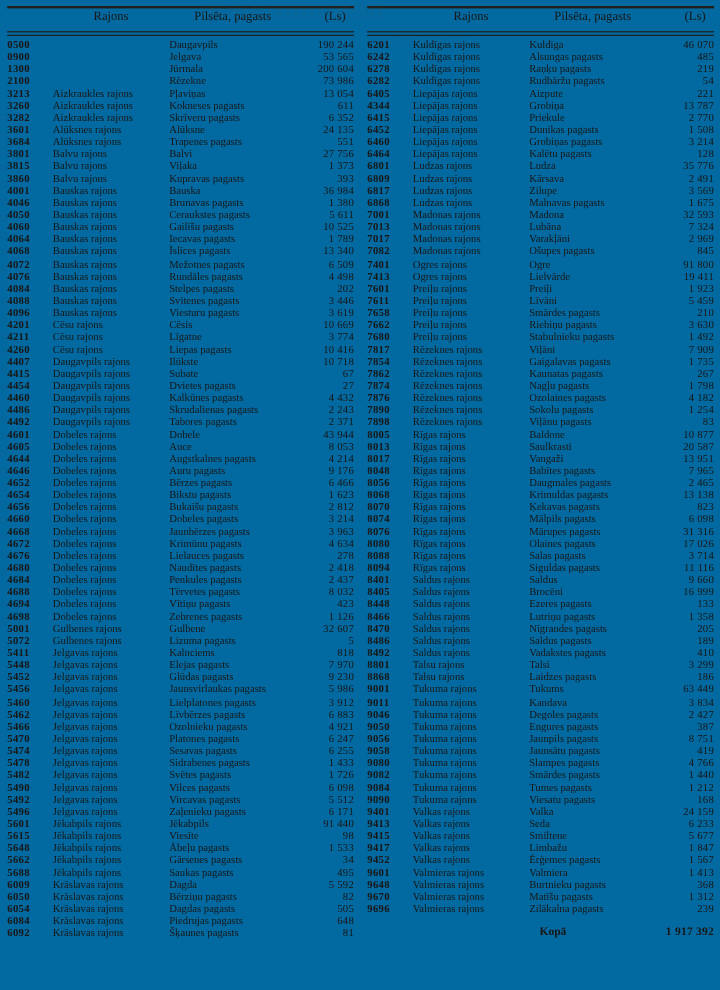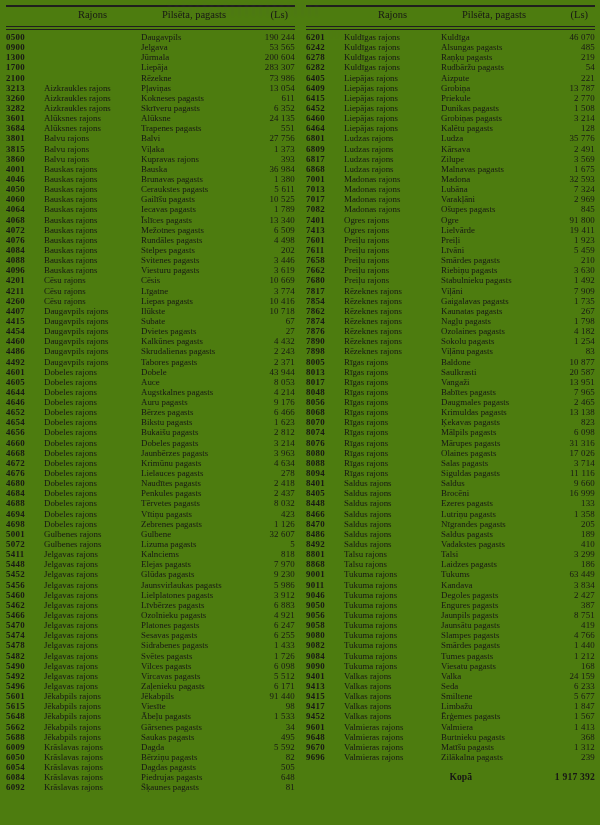--- a/index.html
+++ b/index.html
@@ -1,19 +1,19 @@
 <!DOCTYPE html>
 <html><head>
 <meta charset="utf-8">
 <style>
   html,body{margin:0;padding:0;}
   .page{
     position:relative;
     width:600px;height:825px;
-    background:#4d7c0f;
+    background:#0369a1;
     font-family:"Liberation Serif", serif;
     color:#181715;
     display:flex;
     box-sizing:border-box;
     padding-top:5px;
     overflow:hidden;
   }
   .half{
     width:300px;
     box-sizing:border-box;
@@ -99,26 +99,20 @@
     <span class="c-ls">53 565</span>
   </div>
 
   <div class="row">
     <span class="c-code">1300</span>
     <span class="c-raj"></span>
     <span class="c-pil">Jūrmala</span>
     <span class="c-ls">200 604</span>
   </div>
 
-  <div class="row">
-    <span class="c-code">1700</span>
-    <span class="c-raj"></span>
-    <span class="c-pil">Liepāja</span>
-    <span class="c-ls">283 307</span>
-  </div>
 
   <div class="row">
     <span class="c-code">2100</span>
     <span class="c-raj"></span>
     <span class="c-pil">Rēzekne</span>
     <span class="c-ls">73 986</span>
   </div>
 
   <div class="row">
     <span class="c-code">3213</span>
@@ -165,21 +159,21 @@
   <div class="row">
     <span class="c-code">3815</span>
     <span class="c-raj">Balvu rajons</span>
     <span class="c-pil">Viļaka</span>
     <span class="c-ls">1 373</span>
   </div>
 
   <div class="row">
     <span class="c-code">3860</span>
     <span class="c-raj">Balvu rajons</span>
-    <span class="c-pil">Kupravas rajons</span>
+    <span class="c-pil">Kupravas pagasts</span>
     <span class="c-ls">393</span>
   </div>
 
   <div class="row">
     <span class="c-code">4001</span>
     <span class="c-raj">Bauskas rajons</span>
     <span class="c-pil">Bauska</span>
     <span class="c-ls">36 984</span>
   </div>
 
@@ -649,21 +643,21 @@
   </div>
 
   <div class="row">
     <span class="c-code">6405</span>
     <span class="c-raj">Liepājas rajons</span>
     <span class="c-pil">Aizpute</span>
     <span class="c-ls">221</span>
   </div>
 
   <div class="row">
-    <span class="c-code">6409</span>
+    <span class="c-code">4344</span>
     <span class="c-raj">Liepājas rajons</span>
     <span class="c-pil">Grobiņa</span>
     <span class="c-ls">13 787</span>
   </div>
 
   <div class="row">
     <span class="c-code">6415</span>
     <span class="c-raj">Liepājas rajons</span>
     <span class="c-pil">Priekule</span>
     <span class="c-ls">2 770</span>

